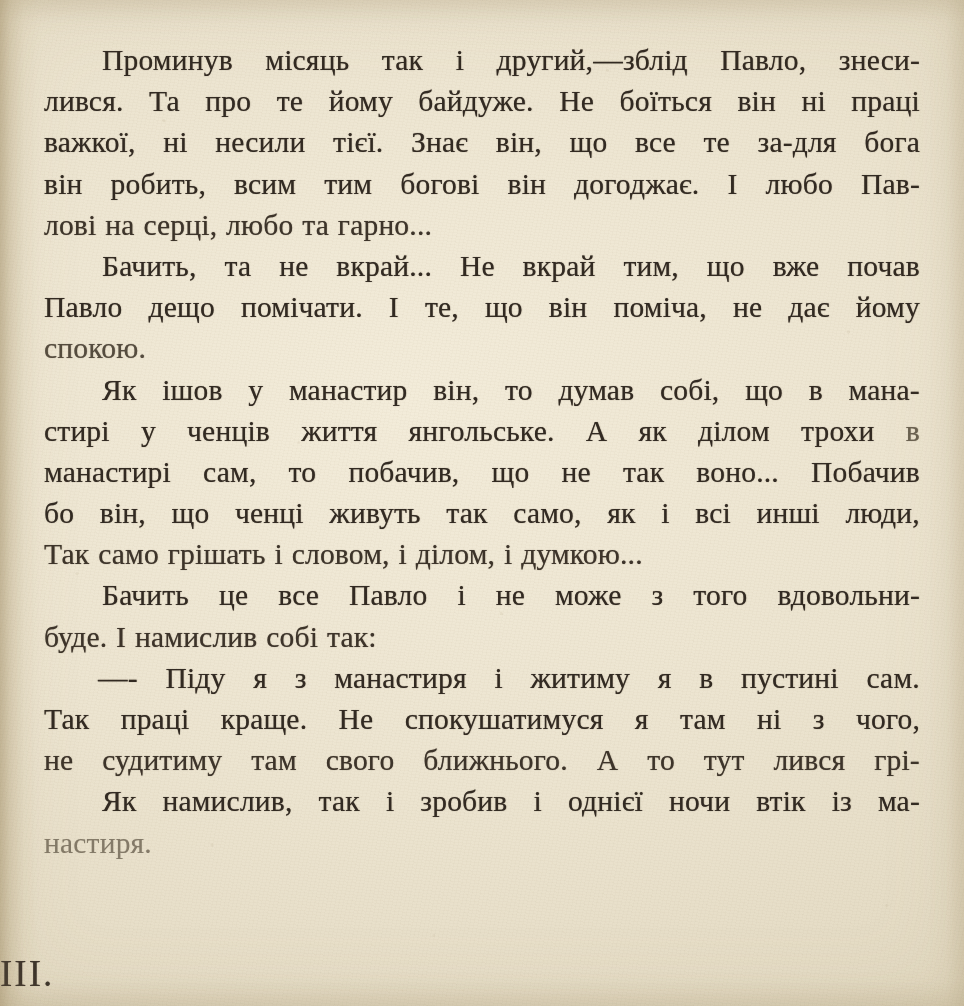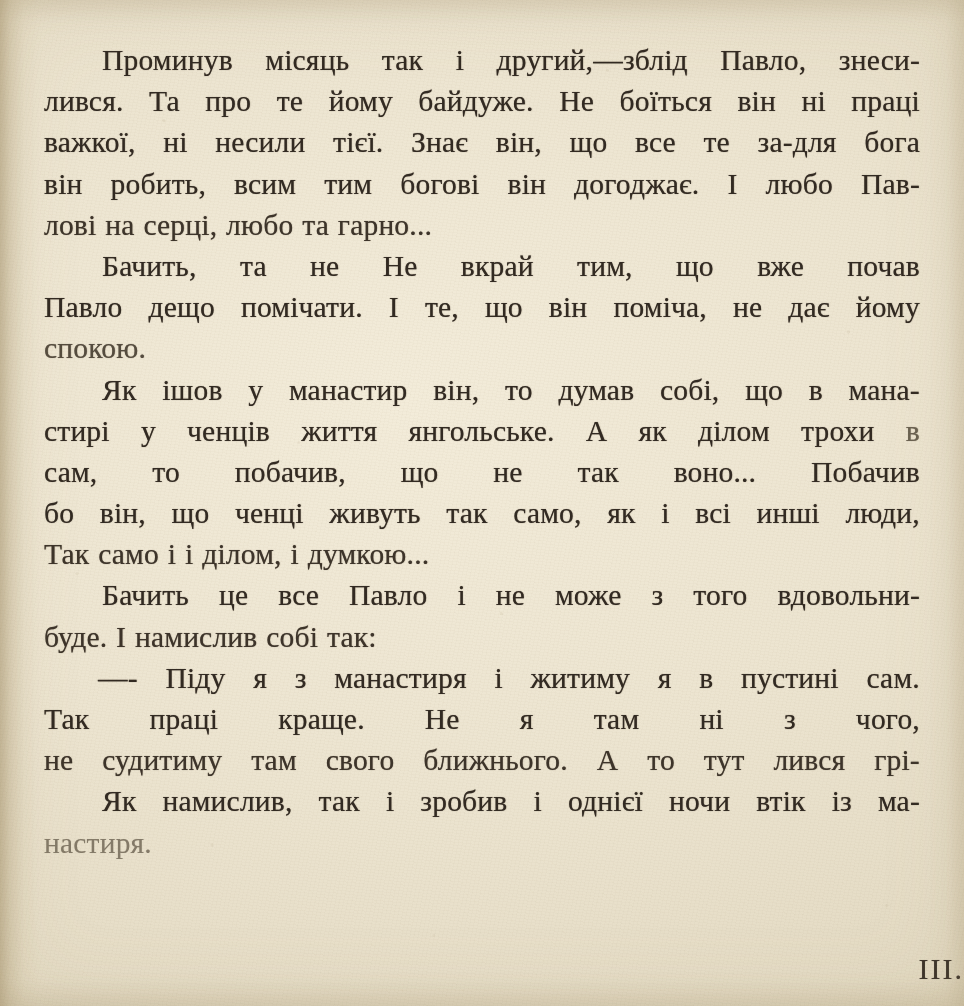--- a/index.html
+++ b/index.html
@@ -154,23 +154,23 @@
     color: #59503f;
     opacity: 0.88;
   }
 
   
   #chapter-mark {
     position: absolute;
     left: 0;
     top: 952px;
     width: 964px;
-    text-align: right;
+    text-align: left;
     color: #3b3229;
-    font-size: 30px;
+    font-size: 37px;
     letter-spacing: 2px;
     font-family: "Liberation Serif", "DejaVu Serif", serif;
     text-shadow: 0 0 0.7px rgba(59,50,41,0.5);
   }
 
   
   #edge-vignette {
     position: absolute;
     inset: 0;
     pointer-events: none;
@@ -202,63 +202,63 @@
       <div class="pline just">
         <span class="w ink-strong">він</span><span class="w ink-strong">робить,</span><span class="w ink-strong">всим</span><span class="w ink-strong">тим</span><span class="w ink-strong">богові</span><span class="w ink-strong">він</span><span class="w ink-strong">догоджає.</span><span class="w ink-strong">І</span><span class="w ink-strong">любо</span><span class="w ink-strong">Пав-</span>
       </div>
       <div class="pline last">
         <span class="w ink-mid">лові</span><span class="w ink-mid">на</span><span class="w ink-mid">серці,</span><span class="w ink-mid">любо</span><span class="w ink-mid">та</span><span class="w ink-mid">гарно...</span>
       </div>
     </div>
 
     <div class="para">
       <div class="pline just indent">
-        <span class="w ink-strong">Бачить,</span><span class="w ink-strong">та</span><span class="w ink-strong">не</span><span class="w ink-strong">Не</span><span class="w ink-strong">вкрай</span><span class="w ink-strong">тим,</span><span class="w ink-strong">що</span><span class="w ink-strong">вже</span><span class="w ink-strong">почав</span>
+        <span class="w ink-strong">Бачить,</span><span class="w ink-strong">та</span><span class="w ink-strong">не</span><span class="w ink-strong">вкрай...</span><span class="w ink-strong">Не</span><span class="w ink-strong">вкрай</span><span class="w ink-strong">тим,</span><span class="w ink-strong">що</span><span class="w ink-strong">вже</span><span class="w ink-strong">почав</span>
       </div>
       <div class="pline just">
         <span class="w ink-strong">Павло</span><span class="w ink-strong">дещо</span><span class="w ink-strong">помічати.</span><span class="w ink-strong">І</span><span class="w ink-strong">те,</span><span class="w ink-strong">що</span><span class="w ink-strong">він</span><span class="w ink-strong">поміча,</span><span class="w ink-strong">не</span><span class="w ink-strong">дає</span><span class="w ink-strong">йому</span>
       </div>
       <div class="pline last">
         <span class="w ink-soft">спокою.</span>
       </div>
     </div>
 
     <div class="para">
       <div class="pline just indent">
         <span class="w ink-strong">Як</span><span class="w ink-strong">ішов</span><span class="w ink-strong">у</span><span class="w ink-strong">манастир</span><span class="w ink-strong">він,</span><span class="w ink-strong">то</span><span class="w ink-strong">думав</span><span class="w ink-strong">собі,</span><span class="w ink-strong">що</span><span class="w ink-strong">в</span><span class="w ink-strong">мана-</span>
       </div>
       <div class="pline just">
         <span class="w ink-strong">стирі</span><span class="w ink-strong">у</span><span class="w ink-strong">ченців</span><span class="w ink-strong">життя</span><span class="w ink-strong">янгольське.</span><span class="w ink-strong">А</span><span class="w ink-strong">як</span><span class="w ink-strong">ділом</span><span class="w ink-strong">трохи</span><span class="w ink-faintish">в</span>
       </div>
       <div class="pline just">
-        <span class="w ink-strong">сам,</span><span class="w ink-strong">то</span><span class="w ink-strong">побачив,</span><span class="w ink-strong">що</span><span class="w ink-strong">не</span><span class="w ink-strong">так</span><span class="w ink-strong">воно...</span><span class="w ink-strong">Побачив</span>
+        <span class="w ink-strong">манастирі</span><span class="w ink-strong">сам,</span><span class="w ink-strong">то</span><span class="w ink-strong">побачив,</span><span class="w ink-strong">що</span><span class="w ink-strong">не</span><span class="w ink-strong">так</span><span class="w ink-strong">воно...</span><span class="w ink-strong">Побачив</span>
       </div>
       <div class="pline just">
         <span class="w ink-strong">бо</span><span class="w ink-strong">він,</span><span class="w ink-strong">що</span><span class="w ink-strong">ченці</span><span class="w ink-strong">живуть</span><span class="w ink-strong">так</span><span class="w ink-strong">само,</span><span class="w ink-strong">як</span><span class="w ink-strong">і</span><span class="w ink-strong">всі</span><span class="w ink-strong">инші</span><span class="w ink-strong">люди,</span>
       </div>
       <div class="pline last">
-        <span class="w ink-mid">Так</span><span class="w ink-mid">само</span><span class="w ink-mid">і</span><span class="w ink-mid">і</span><span class="w ink-mid">ділом,</span><span class="w ink-mid">і</span><span class="w ink-mid">думкою...</span>
+        <span class="w ink-mid">Так</span><span class="w ink-mid">само</span><span class="w ink-mid">грішать</span><span class="w ink-mid">і</span><span class="w ink-mid">словом,</span><span class="w ink-mid">і</span><span class="w ink-mid">ділом,</span><span class="w ink-mid">і</span><span class="w ink-mid">думкою...</span>
       </div>
     </div>
 
     <div class="para">
       <div class="pline just indent">
         <span class="w ink-strong">Бачить</span><span class="w ink-strong">це</span><span class="w ink-strong">все</span><span class="w ink-strong">Павло</span><span class="w ink-strong">і</span><span class="w ink-strong">не</span><span class="w ink-strong">може</span><span class="w ink-strong">з</span><span class="w ink-strong">того</span><span class="w ink-strong">вдовольни-</span>
       </div>
       <div class="pline last">
         <span class="w ink-mid">буде.</span><span class="w ink-mid">І</span><span class="w ink-mid">намислив</span><span class="w ink-mid">собі</span><span class="w ink-mid">так:</span>
       </div>
     </div>
 
     <div class="para">
       <div class="pline just indent-dash">
         <span class="w ink-strong">—-</span><span class="w ink-strong">Піду</span><span class="w ink-strong">я</span><span class="w ink-strong">з</span><span class="w ink-strong">манастиря</span><span class="w ink-strong">і</span><span class="w ink-strong">житиму</span><span class="w ink-strong">я</span><span class="w ink-strong">в</span><span class="w ink-strong">пустині</span><span class="w ink-strong">сам.</span>
       </div>
       <div class="pline just">
-        <span class="w ink-strong">Так</span><span class="w ink-strong">праці</span><span class="w ink-strong">краще.</span><span class="w ink-strong">Не</span><span class="w ink-strong">я</span><span class="w ink-strong">там</span><span class="w ink-strong">ні</span><span class="w ink-strong">з</span><span class="w ink-strong">чого,</span>
+        <span class="w ink-strong">Так</span><span class="w ink-strong">праці</span><span class="w ink-strong">краще.</span><span class="w ink-strong">Не</span><span class="w ink-strong">спокушатимуся</span><span class="w ink-strong">я</span><span class="w ink-strong">там</span><span class="w ink-strong">ні</span><span class="w ink-strong">з</span><span class="w ink-strong">чого,</span>
       </div>
       <div class="pline just">
         <span class="w ink-mid">не</span><span class="w ink-mid">судитиму</span><span class="w ink-mid">там</span><span class="w ink-mid">свого</span><span class="w ink-mid">ближнього.</span><span class="w ink-mid">А</span><span class="w ink-mid">то</span><span class="w ink-mid">тут</span><span class="w ink-mid">лився</span><span class="w ink-mid">грі-</span>
       </div>
     </div>
 
     <div class="para">
       <div class="pline just indent">
         <span class="w ink-strong">Як</span><span class="w ink-strong">намислив,</span><span class="w ink-strong">так</span><span class="w ink-strong">і</span><span class="w ink-strong">зробив</span><span class="w ink-strong">і</span><span class="w ink-strong">однієї</span><span class="w ink-strong">ночи</span><span class="w ink-strong">втік</span><span class="w ink-strong">із</span><span class="w ink-strong">ма-</span>
       </div>

